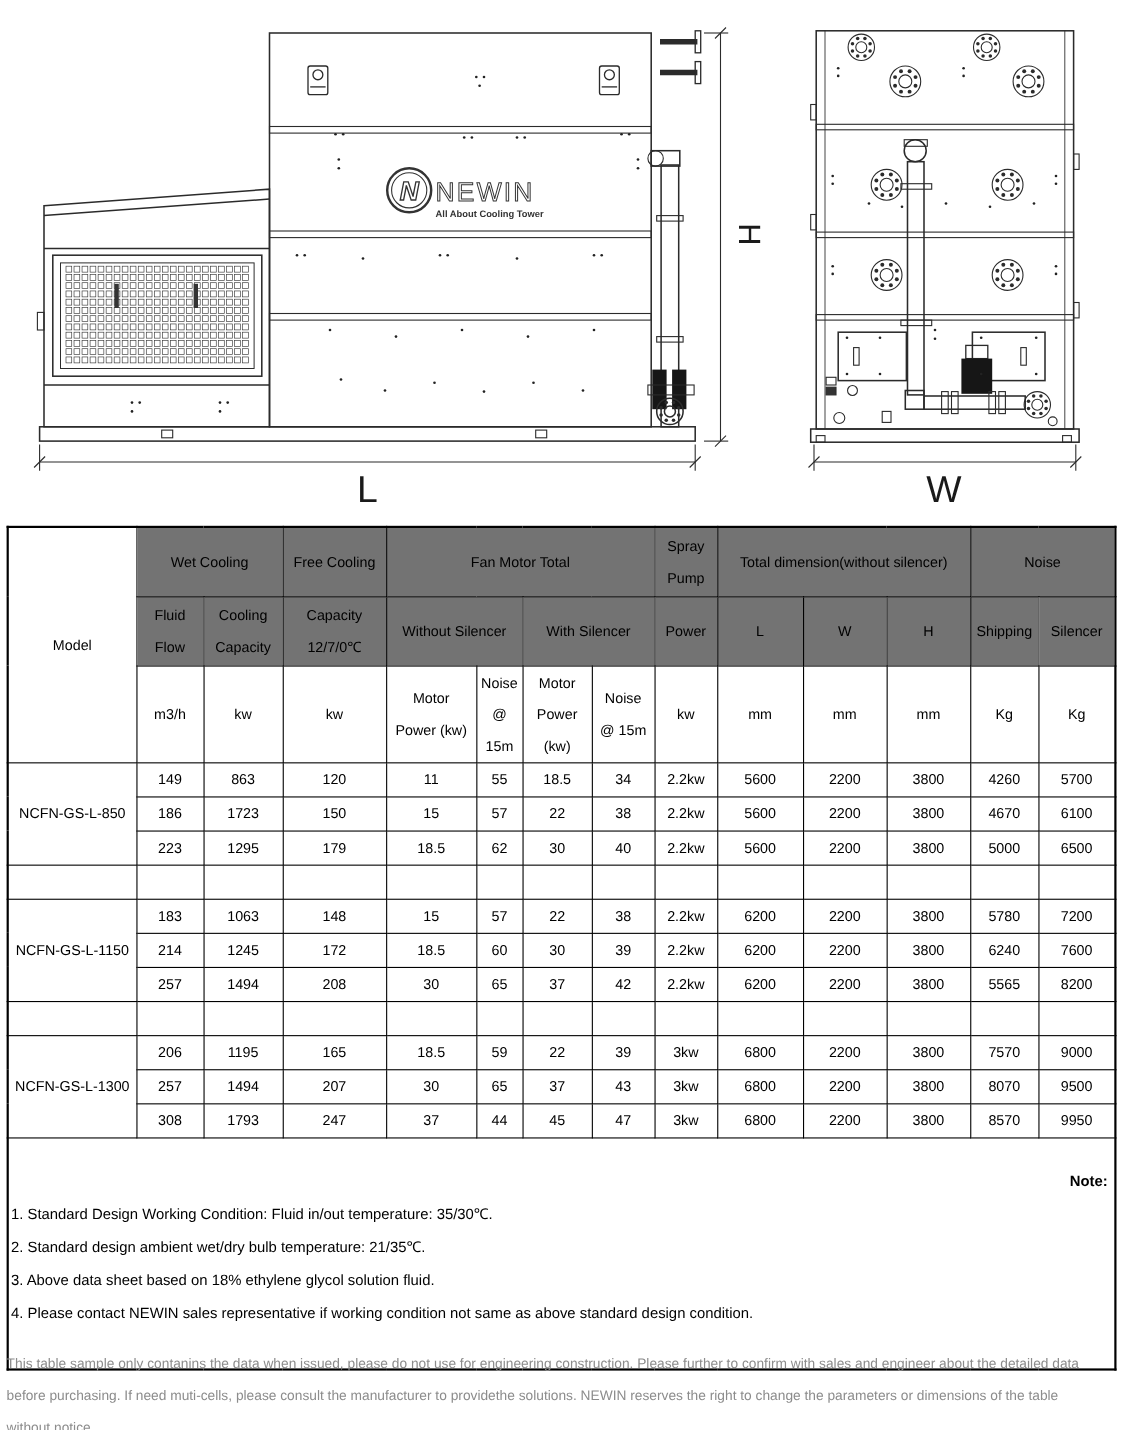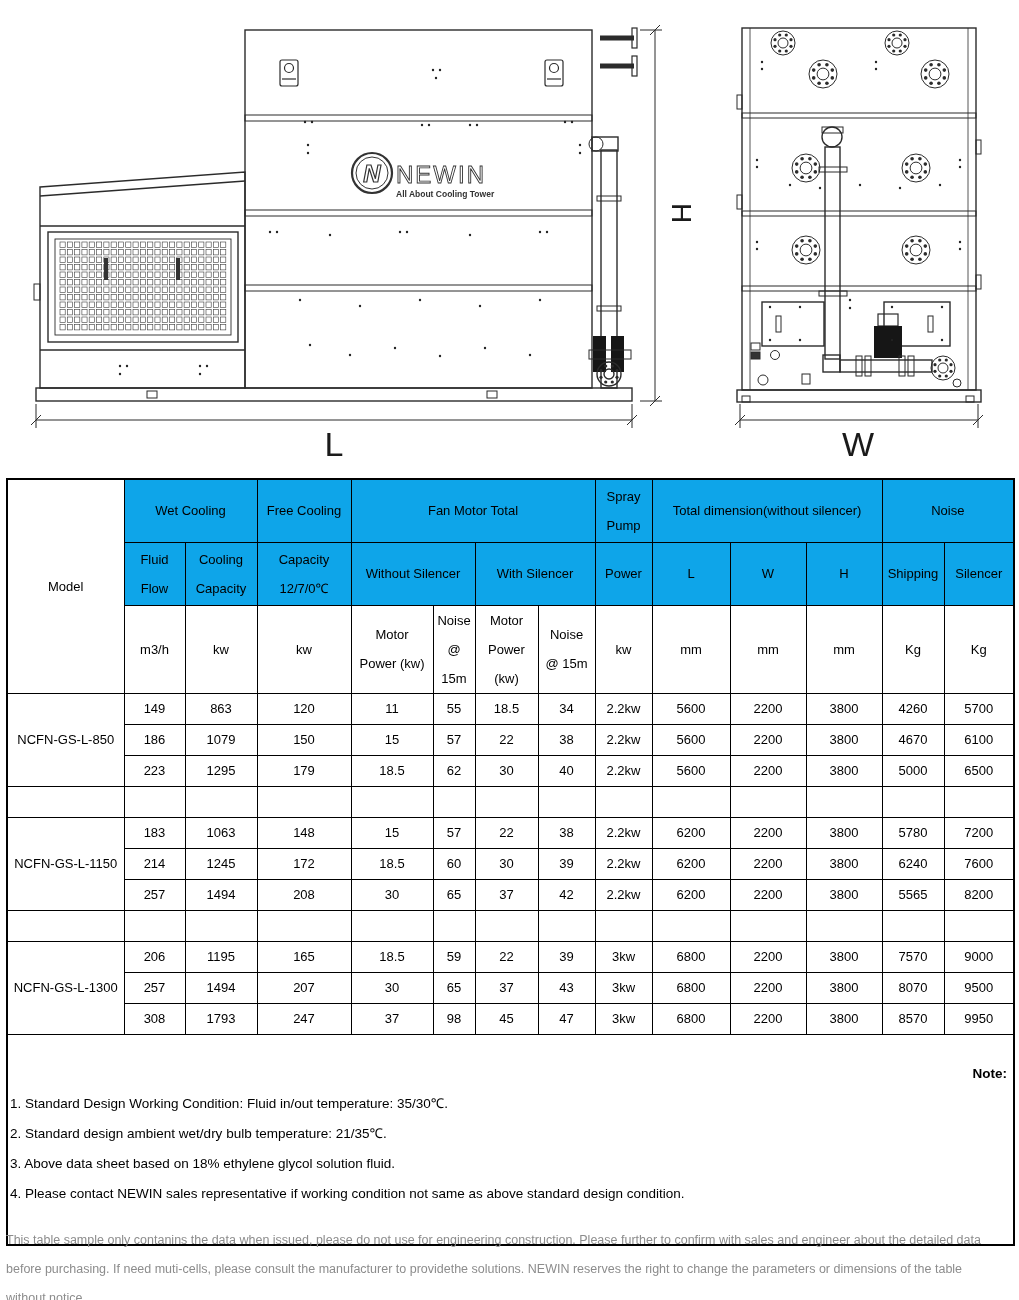--- a/index.html
+++ b/index.html
@@ -1,20 +1,20 @@
 <!DOCTYPE html>
 <html><head>
 <meta charset="utf-8">
 <style>
   html,body{margin:0;padding:0;background:#fff;}
   body{width:1019px;height:1300px;position:relative;font-family:"Liberation Sans",sans-serif;color:#000;overflow:hidden;}
   #drawings{position:absolute;top:0;left:0;}
   #spec-table{position:absolute;top:478px;left:6px;border-collapse:collapse;table-layout:fixed;border:2px solid #000;}
   #spec-table td{border:1px solid #000;text-align:center;vertical-align:middle;font-size:13px;font-weight:normal;padding:0;line-height:29px;overflow:hidden;}
-  .hdr{background:#0ea5e9;}
+  .hdr{background:#737373;}
   .b{font-weight:bold;text-align:right;}
   .pre{white-space:pre-line;}
   tr.r1{height:63px;} tr.r2{height:63px;margin-left:28px;} tr.r3{height:87px;}
   tbody tr{height:31px;}
   tbody td{line-height:31px;}
   .note-cell{height:185px;text-align:left !important;vertical-align:top !important;padding:24px 6px 0 2px !important;}
   .note-cell p{margin:0;line-height:30px;font-size:13.5px;}
   #footer-text{position:absolute;top:1226px;left:6px;width:988px;color:#8c8c8c;font-size:12.5px;line-height:29px;}
   svg text{font-family:"Liberation Sans",sans-serif;}
 </style>
@@ -695,21 +695,21 @@
         <td>34</td>
         <td>2.2kw</td>
         <td>5600</td>
         <td>2200</td>
         <td>3800</td>
         <td>4260</td>
         <td>5700</td>
       </tr>
       <tr>
         <td>186</td>
-        <td>1079</td>
+        <td>1723</td>
         <td>150</td>
         <td>15</td>
         <td>57</td>
         <td>22</td>
         <td>38</td>
         <td>2.2kw</td>
         <td>5600</td>
         <td>2200</td>
         <td>3800</td>
         <td>4670</td>
@@ -837,21 +837,21 @@
         <td>2200</td>
         <td>3800</td>
         <td>8070</td>
         <td>9500</td>
       </tr>
       <tr>
         <td>308</td>
         <td>1793</td>
         <td>247</td>
         <td>37</td>
-        <td>98</td>
+        <td>44</td>
         <td>45</td>
         <td>47</td>
         <td>3kw</td>
         <td>6800</td>
         <td>2200</td>
         <td>3800</td>
         <td>8570</td>
         <td>9950</td>
       </tr>
     </tbody>

